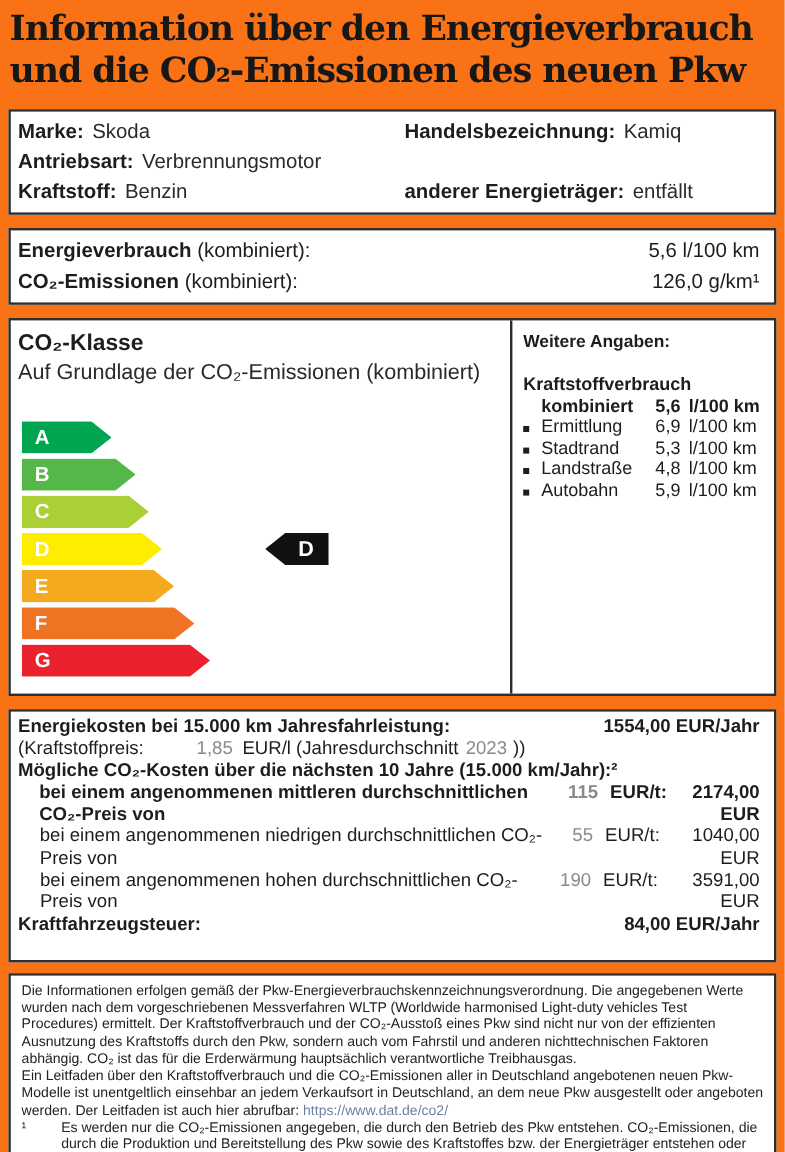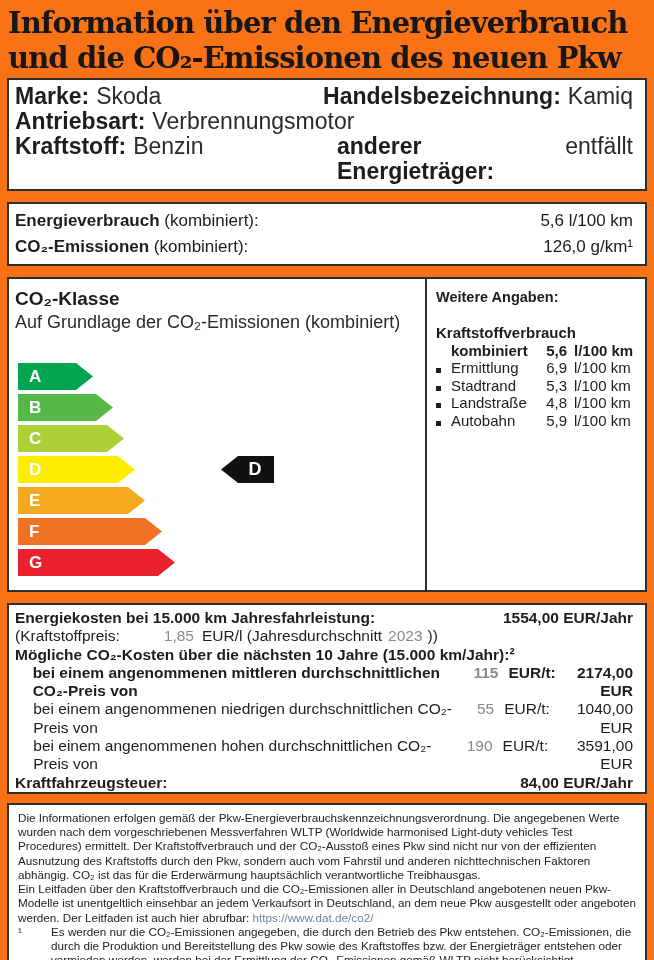--- a/index.html
+++ b/index.html
@@ -12,21 +12,21 @@
   .title {
     font-family:"DejaVu Serif", serif; font-weight:bold;
     font-size:29px; line-height:35px; letter-spacing:-0.9px;
     color:#171717; padding:6px 8px 0 8px;
   }
   
   .box {
     margin:0 7px; border:2px solid #2e2e2e; background:#fff;
   }
   
-  .box.vehicle { margin-top:2px; padding:4px 12px 5px 6px; font-size:23px; line-height:25px; }
+  .box.vehicle { margin-top:15px; padding:4px 12px 5px 6px; font-size:17px; line-height:25px; }
   .vrow { display:flex; }
   .vcell-l { width:322px; display:flex; }
   .vcell-r { flex:1; display:flex; }
   .lbl { font-weight:bold; }
   .val { margin-left:7px; color:#2a2a2a; }
   
   .box.consumption { margin-top:11px; padding:4px 12px 4px 6px; font-size:17px; line-height:26px; }
   .crow { display:flex; justify-content:space-between; }
   
   .box.co2class { margin-top:11px; display:flex; height:315px; }
@@ -50,21 +50,21 @@
   .fuel-head { font-size:15px; font-weight:bold; margin-top:18px; line-height:18px; }
   .frow { display:flex; align-items:baseline; font-size:15px; line-height:17.4px; }
   .frow.bold { font-weight:bold; }
   .fbullet { width:15px; display:flex; align-items:center; }
   .fbullet .sq { width:5px; height:5px; background:#1d1d1d; }
   .findent { width:15px; }
   .flabel { flex:1; }
   .fval { width:28px; text-align:right; }
   .funit { width:62px; margin-left:7px; }
   
-  .box.costs { margin-top:11px; padding:4px 12px 0 6px; font-size:15.5px; line-height:18.3px; }
+  .box.costs { margin-top:11px; padding:4px 12px 20px 6px; font-size:15.5px; line-height:18.3px; }
   .costrow { display:flex; align-items:baseline; }
   .costrow .amount { margin-left:auto; text-align:right; }
   .bold { font-weight:bold; }
   .gray { color:#8a8a8a; }
   .cbullet { width:8px; height:8px; margin-right:11px; position:relative; top:-1px; align-self:center; }
   .cbullet .sq { width:6px; height:6px; background:#1d1d1d; }
   .price { margin-left:12px; }
   .unit { margin-left:10px; }
   .kprice { margin-left:44px; }
   .kmid { margin-left:8px; }

